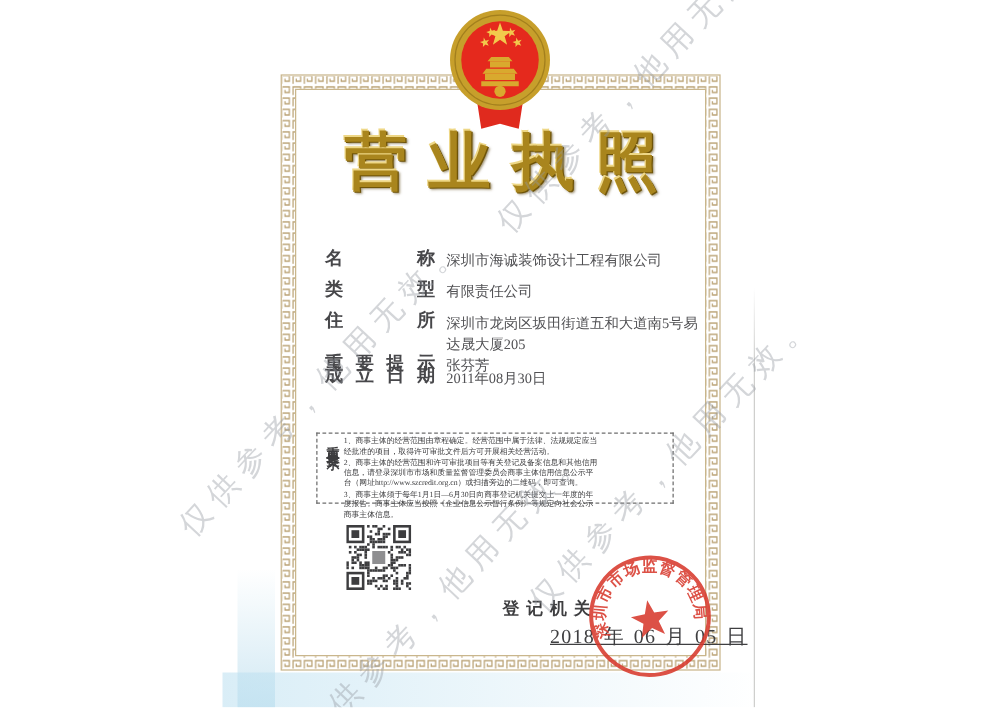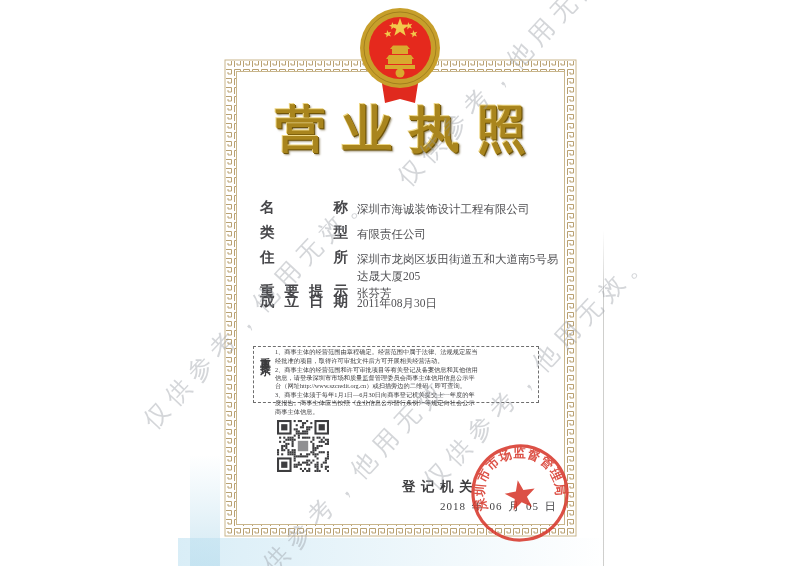--- a/index.html
+++ b/index.html
@@ -41,22 +41,22 @@
       border:1px dashed #6e6e6e;display:flex;padding:2px 3px;box-sizing:border-box;}
   .notice-side{writing-mode:vertical-rl;font-size:10.5px;font-weight:bold;color:#3c3c3e;
       letter-spacing:3px;margin:0 3px 0 1px;font-family:"Liberation Serif",serif;}
   .notice-items{flex:1;font-size:8px;line-height:1.32;color:#3a3a3c;width:128%;
       transform:scale(0.78);transform-origin:0 0;font-family:"Liberation Serif",serif;}
   .notice-items p{margin:0 0 1px 0;}
   
   .qr-svg{position:absolute;left:277px;top:420px;z-index:3;}
   .registry-label{position:absolute;left:402px;top:478px;font-size:13.5px;font-weight:bold;
       letter-spacing:5.5px;color:#3e3e40;z-index:3;text-align:center;}
-  .reg-date{position:absolute;left:440px;top:499px;font-size:11px;color:#3f3f41;
-      letter-spacing:1px;word-spacing:2px;font-family:"Liberation Serif",serif;z-index:3;}
+  .reg-date{position:absolute;left:440px;top:499px;font-size:16px;color:#3f3f41;
+      letter-spacing:1px;word-spacing:2px;font-family:"Liberation Serif",serif;z-index:3;text-decoration:underline;}
   .seal-svg{position:absolute;left:467px;top:440px;z-index:6;}
   .footer-line{position:absolute;left:389px;top:540px;width:220px;text-align:center;
       font-size:9.5px;color:#4a4a4c;letter-spacing:0.5px;z-index:3;
       font-family:"Liberation Serif",serif;}
 </style>
 </head>
 <body>
 
 <div class="scene">
 

